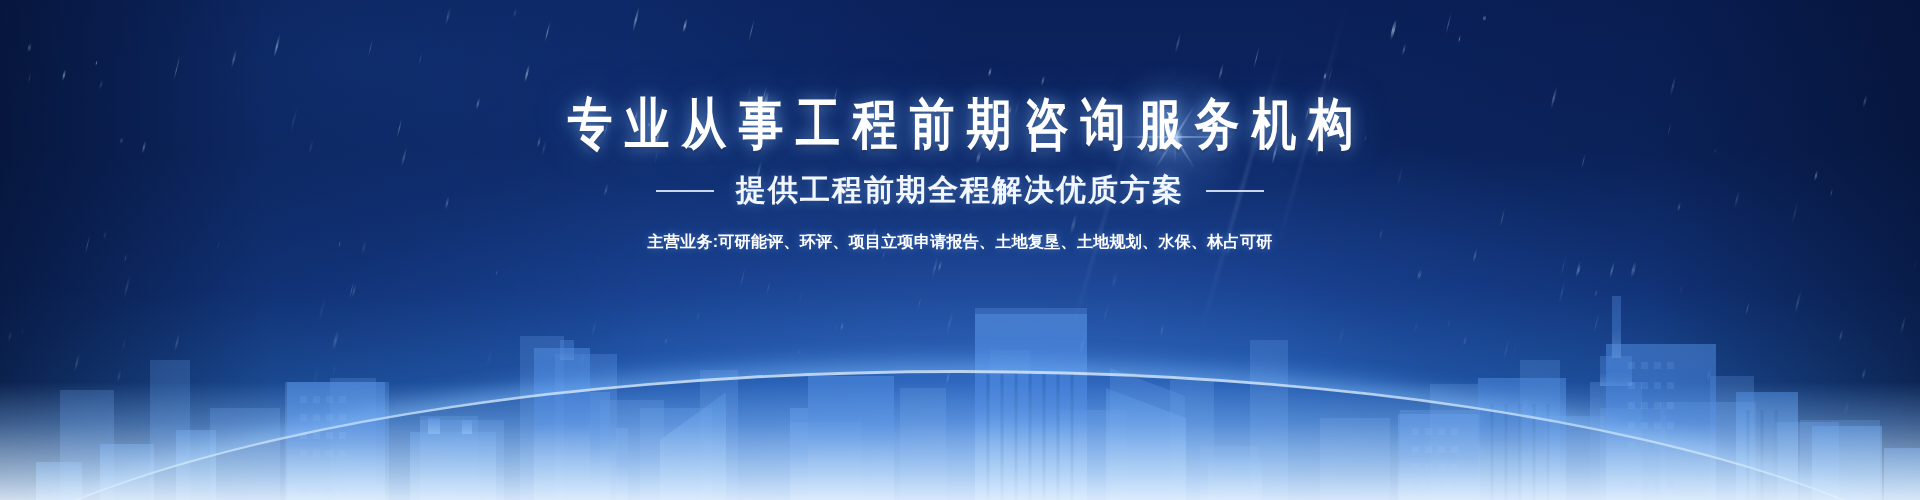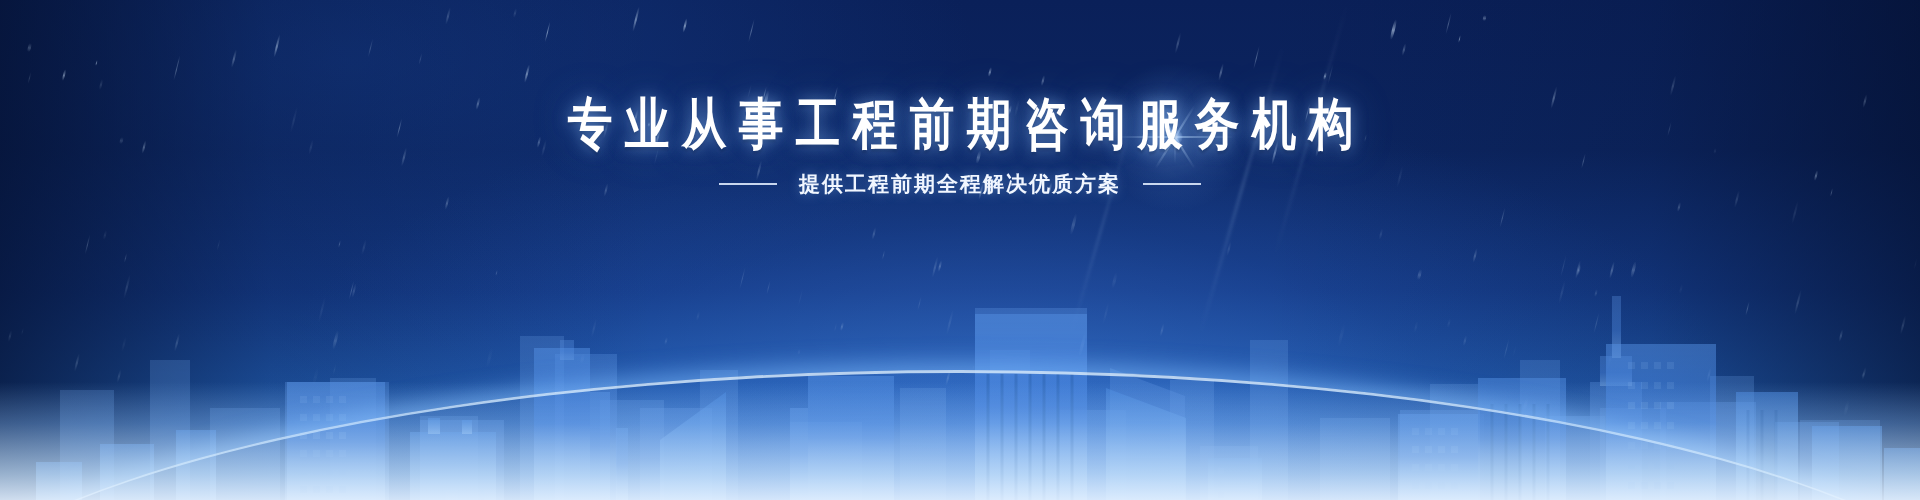--- a/index.html
+++ b/index.html
@@ -120,21 +120,21 @@
     display:flex; align-items:center; justify-content:center;
     gap:22px;
     margin-top:27px;
   }
   .dash {
     width:58px; height:0;
     border-top:2px solid rgba(226,238,255,0.88);
   }
   .subtitle {
     font-family:"Liberation Sans", sans-serif;
-    font-size:21px;
+    font-size:30px;
     font-weight:bold;
     color:#f2f7ff;
     letter-spacing:2px;
     white-space:nowrap;
     text-shadow:0 0 12px rgba(140,195,255,0.45);
   }
 
   .biz {
     margin-top:21px;
     font-family:"Liberation Sans", sans-serif;
@@ -524,15 +524,16 @@
 
   <div class="content">
     <div class="headline">专业从事工程前期咨询服务机构</div>
 
     <div class="subrow">
       <span class="dash"></span>
       <span class="subtitle">提供工程前期全程解决优质方案</span>
       <span class="dash"></span>
     </div>
 
+    <div class="biz">主营业务:可研能评、环评、项目立项申请报告、土地复垦、土地规划、水保、林占可研</div>
   </div>
 
 </div>
 
 </body></html>

